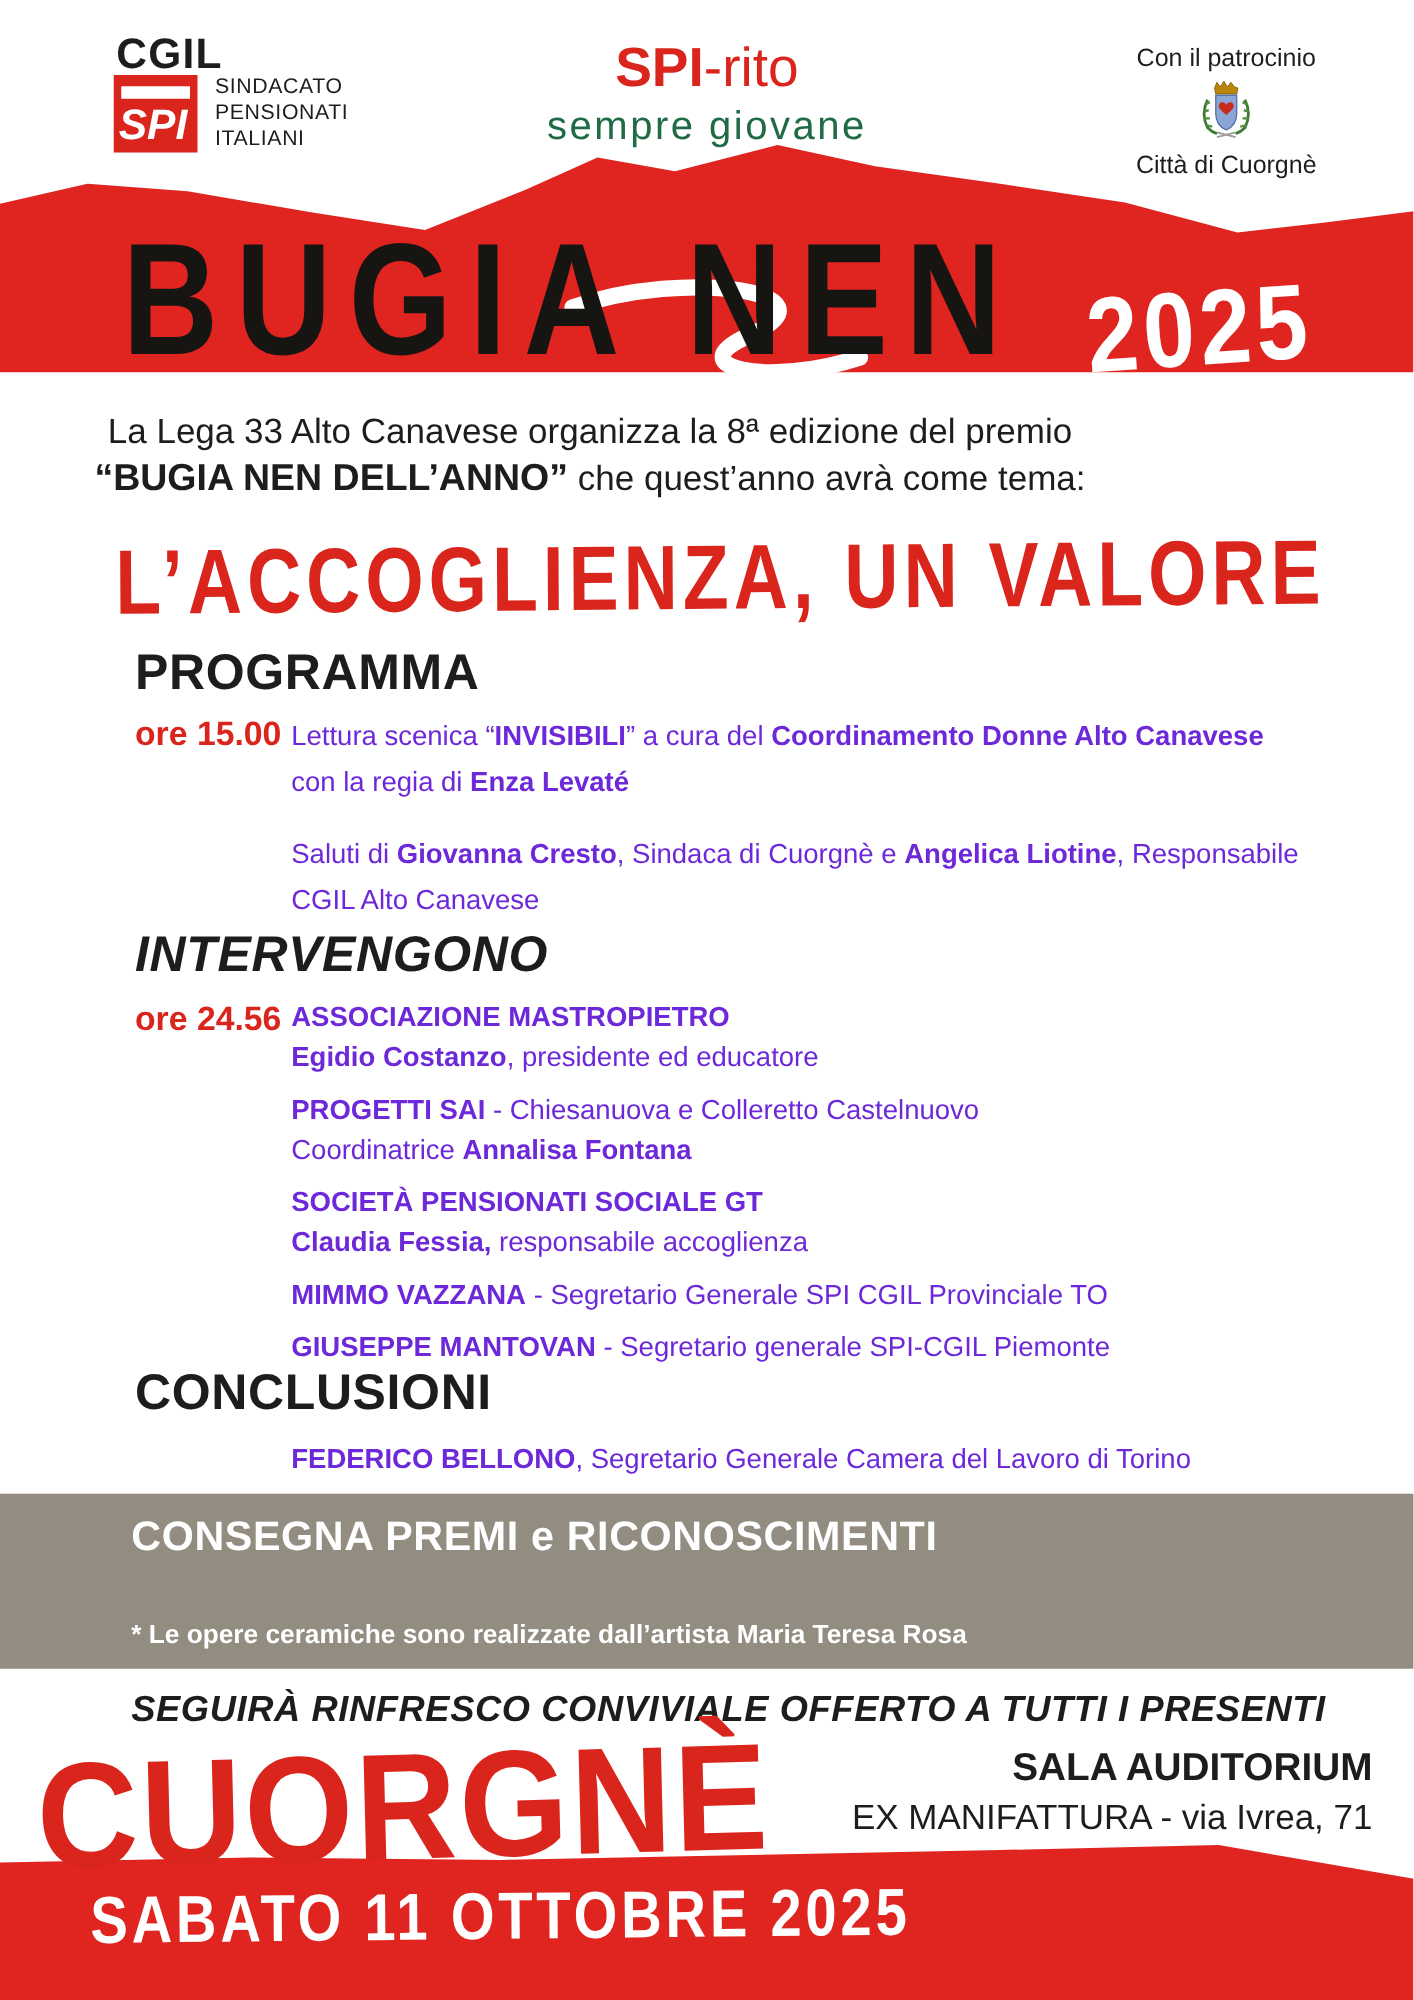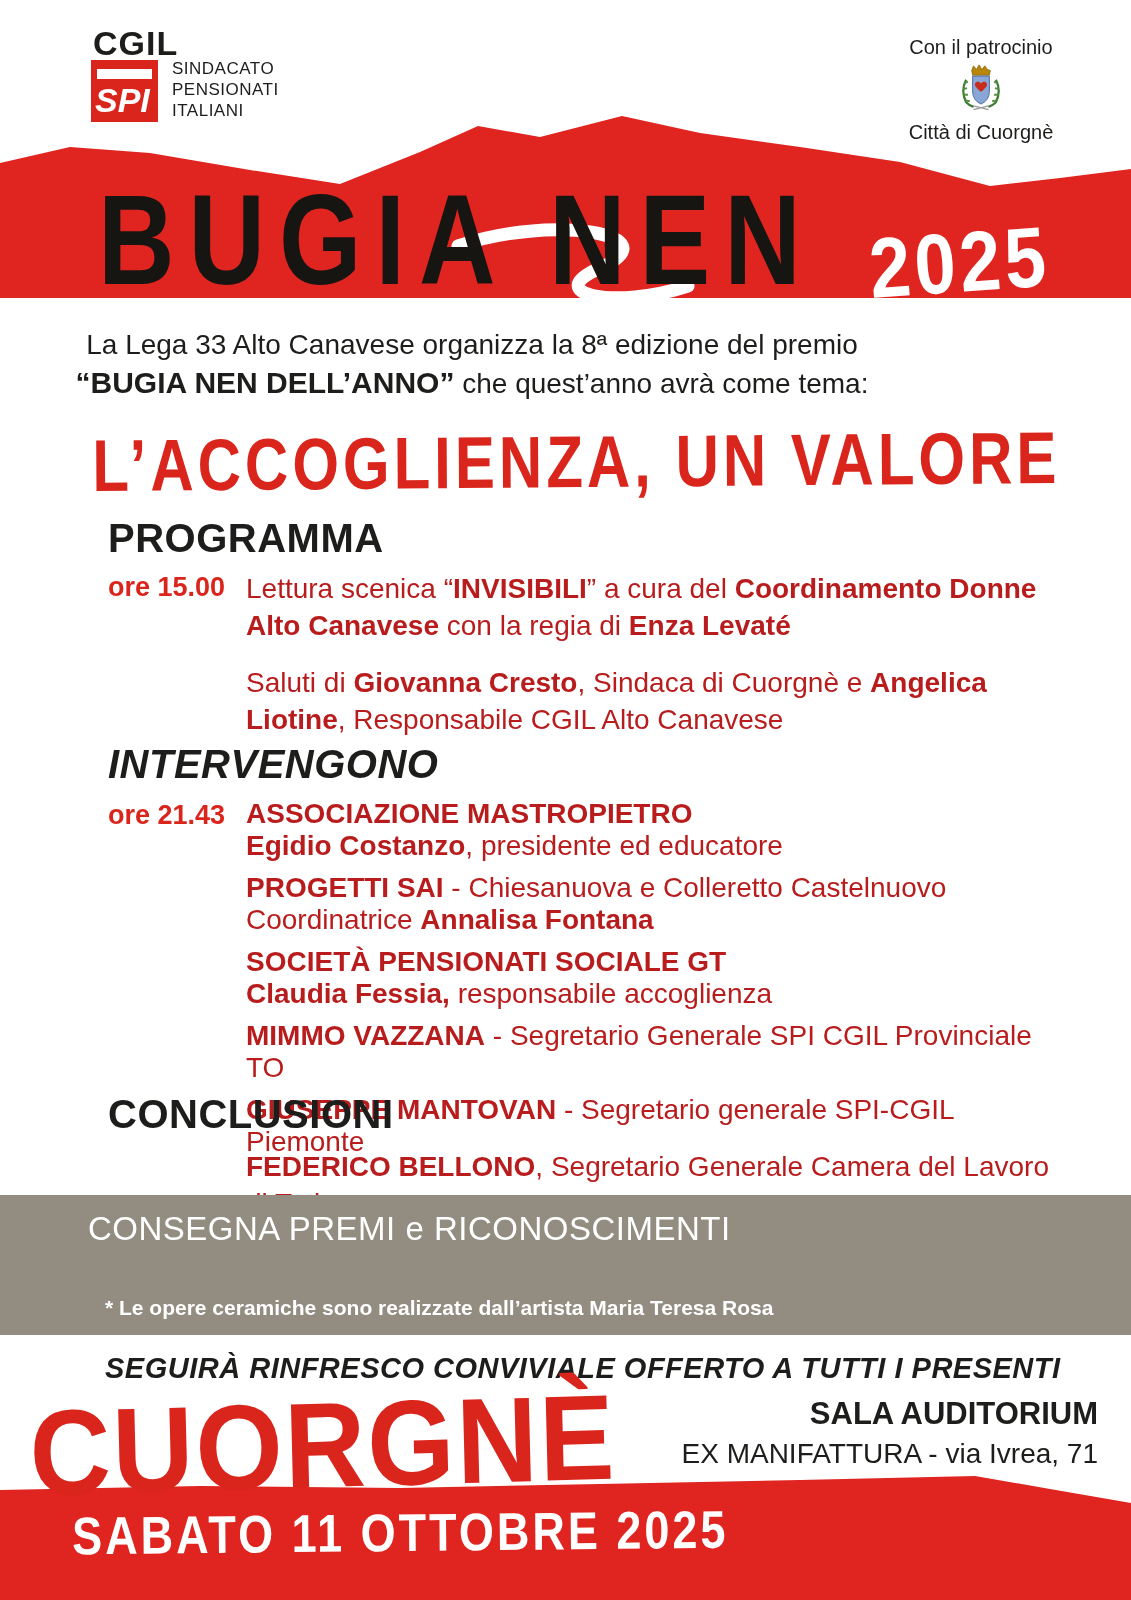--- a/index.html
+++ b/index.html
@@ -38,27 +38,27 @@
   .intro { position:absolute; left:0; top:326px; width:944px; text-align:center; font-size:28px; line-height:38px; color:#1d1d1b; z-index:2;}
   .intro b { font-size:30px; }
   
   .theme {
     position:absolute; left:92px; top:424px; font-size:60px; font-weight:bold; color:#da251d;
     letter-spacing:4px; transform:scaleY(1.22) rotate(-0.4deg); transform-origin:0 0; white-space:nowrap;
   }
   
   .h-section { position:absolute; left:108px; font-size:40px; font-weight:bold; color:#1d1d1b; letter-spacing:0.5px; }
   .time { position:absolute; left:108px; font-size:27px; font-weight:bold; color:#da251d; }
-  .body-block { position:absolute; left:246px; width:810px; font-size:28px; line-height:37px; color:#b91c1c; }
+  .body-block { position:absolute; left:233px; width:810px; font-size:22px; line-height:37px; color:#6d28d9; }
   .body-block p + p { margin-top:20px; }
   .entries { line-height:32px; }
   .entries .entry { margin-bottom:10px; }
   
   .premi-band { position:absolute; left:0; top:1195px; width:1131px; height:140px; background:#938d81; }
-  .premi-title { position:absolute; left:88px; top:1210px; font-size:33px; font-weight:normal; color:#ffffff; letter-spacing:0.5px; }
+  .premi-title { position:absolute; left:105px; top:1210px; font-size:33px; font-weight:bold; color:#ffffff; letter-spacing:0.5px; }
   .premi-line2 { position:absolute; left:105px; top:1254px; font-size:29px; color:#ffffff; }
   .premi-note { position:absolute; left:105px; top:1296px; font-size:21px; font-weight:bold; color:#ffffff; }
   
   .rinfresco { position:absolute; left:105px; top:1352px; font-size:29px; font-weight:bold; font-style:italic; letter-spacing:0.5px; color:#1d1d1b; }
   .city {
     position:absolute; left:28px; top:1384px; z-index:3; font-size:112px; font-weight:bold; color:#da251d;
     letter-spacing:2px; transform:scaleY(1.08) rotate(-1.5deg); transform-origin:0 0; white-space:nowrap;
   }
   .venue { position:absolute; right:33px; top:1396px; text-align:right; color:#1d1d1b; z-index:3;margin-left:48px; }
   .venue .name { font-size:31px; font-weight:bold; }
@@ -81,20 +81,24 @@
   <div class="cgil-box">
     <div class="stripe"></div>
     <div class="spi">SPI</div>
   </div>
   <div class="cgil-lines">
     <div>SINDACATO</div>
     <div>PENSIONATI</div>
     <div>ITALIANI</div>
   </div>
 
+  <div class="spirito">
+    <div class="t1"><b>SPI</b><span>-rito</span></div>
+    <div class="t2">sempre giovane</div>
+  </div>
 
   <div class="patronage">
     <div>Con il patrocinio</div>
     <div class="crest">
       <svg width="56" height="56" viewBox="0 0 60 60">
         <path d="M20 8 L22 3 L25 7 L28 2 L31 7 L34 3 L37 7 L40 8 L39 13 L21 13 Z" fill="#b8860b" stroke="#8a6508" stroke-width="0.8"></path>
         <path d="M21 14 L39 14 L39 30 Q39 40 30 44 Q21 40 21 30 Z" fill="#8aa6d6" stroke="#4a66a0" stroke-width="1"></path>
         <path d="M30 22 C27 18 22 21 24 25 C25.5 27.5 30 31 30 31 C30 31 34.5 27.5 36 25 C38 21 33 18 30 22 Z" fill="#c92a1e"></path>
         <path d="M14 18 Q8 30 14 42 Q18 46 22 47" fill="none" stroke="#3d7a33" stroke-width="2.4"></path>
         <path d="M46 18 Q52 30 46 42 Q42 46 38 47" fill="none" stroke="#3d7a33" stroke-width="2.4"></path>
@@ -122,21 +126,21 @@
   <div class="theme">L’ACCOGLIENZA, UN VALORE</div>
 
   <div class="h-section" style="top:516px;">PROGRAMMA</div>
   <div class="time" style="top:572px;">ore 15.00</div>
   <div class="body-block" style="top:570px;">
     <p><span>Lettura scenica “</span><b>INVISIBILI</b><span>” a cura del </span><b>Coordinamento Donne Alto Canavese</b><span> con la regia di </span><b>Enza Levaté</b></p>
     <p><span>Saluti di </span><b>Giovanna Cresto</b><span>, Sindaca di Cuorgnè e </span><b>Angelica Liotine</b><span>, Responsabile CGIL Alto Canavese</span></p>
   </div>
 
   <div class="h-section" style="top:742px;font-style:italic;">INTERVENGONO</div>
-  <div class="time" style="top:800px;">ore 21.43</div>
+  <div class="time" style="top:800px;">ore 24.56</div>
   <div class="body-block entries" style="top:798px;">
     <div class="entry">
       <div><b>ASSOCIAZIONE MASTROPIETRO</b></div>
       <div><b>Egidio Costanzo</b><span>, presidente ed educatore</span></div>
     </div>
     <div class="entry">
       <div><b>PROGETTI SAI</b><span> - Chiesanuova e Colleretto Castelnuovo</span></div>
       <div><span>Coordinatrice </span><b>Annalisa Fontana</b></div>
     </div>
     <div class="entry">

